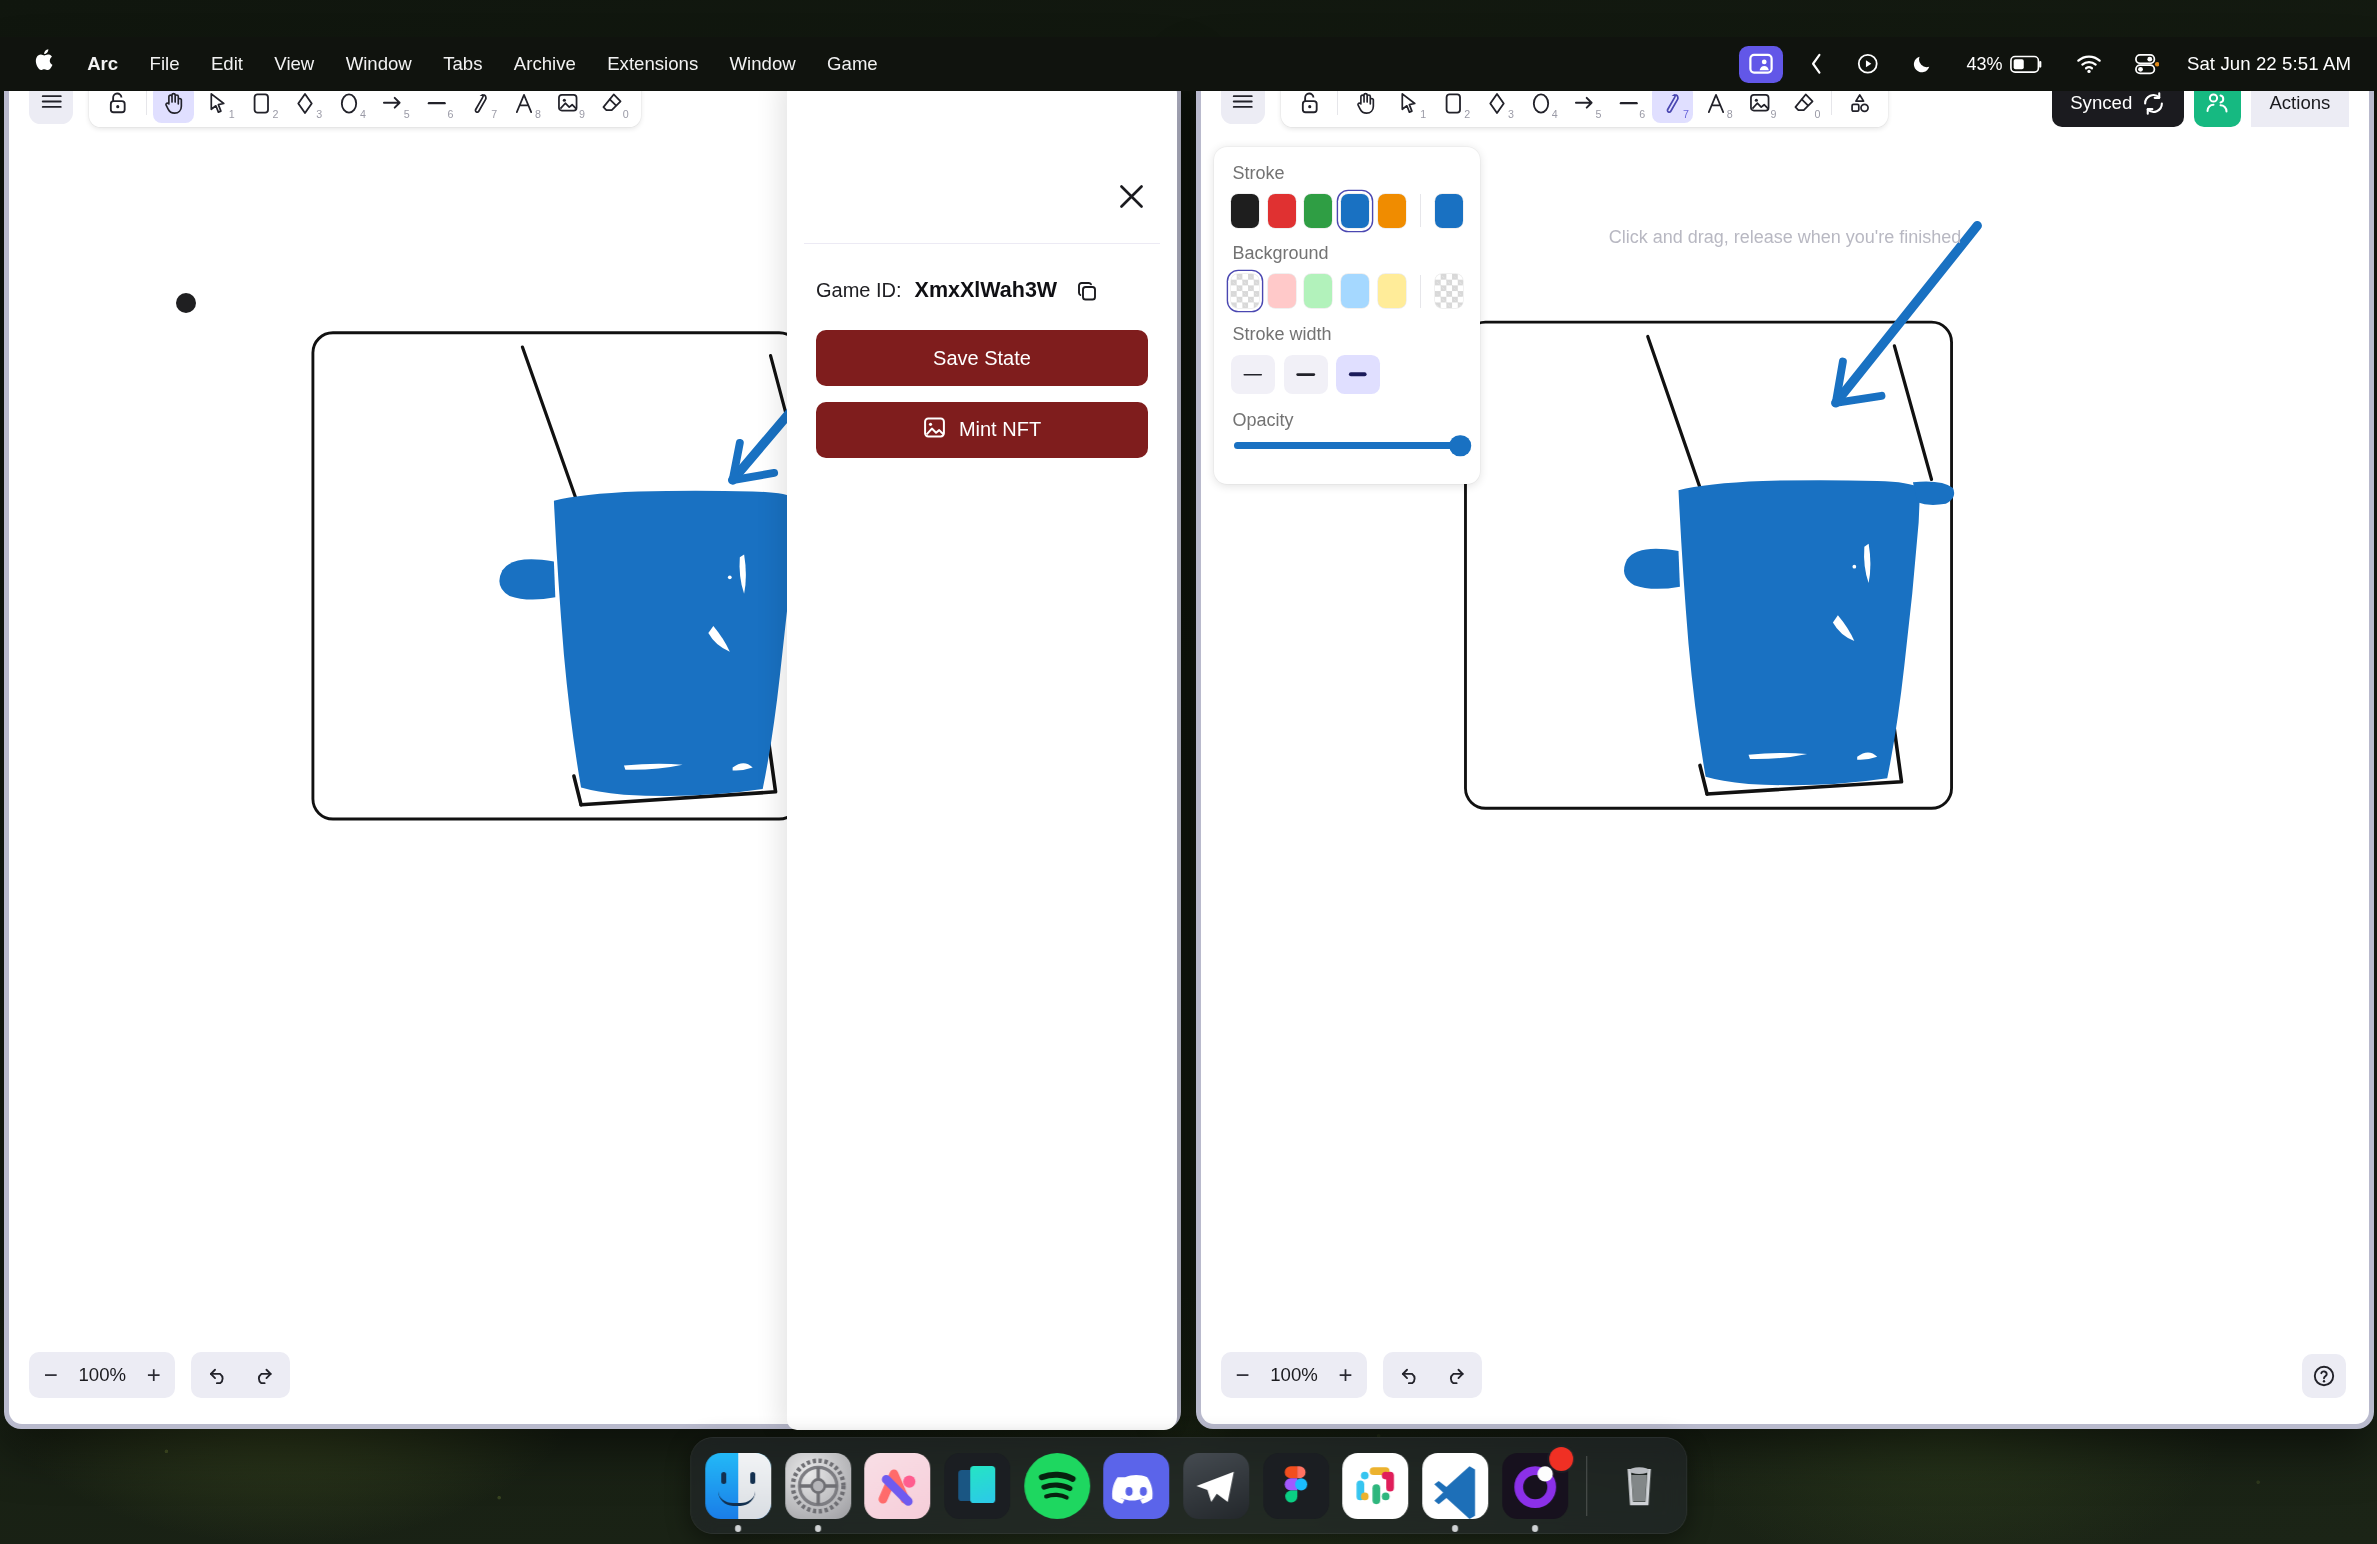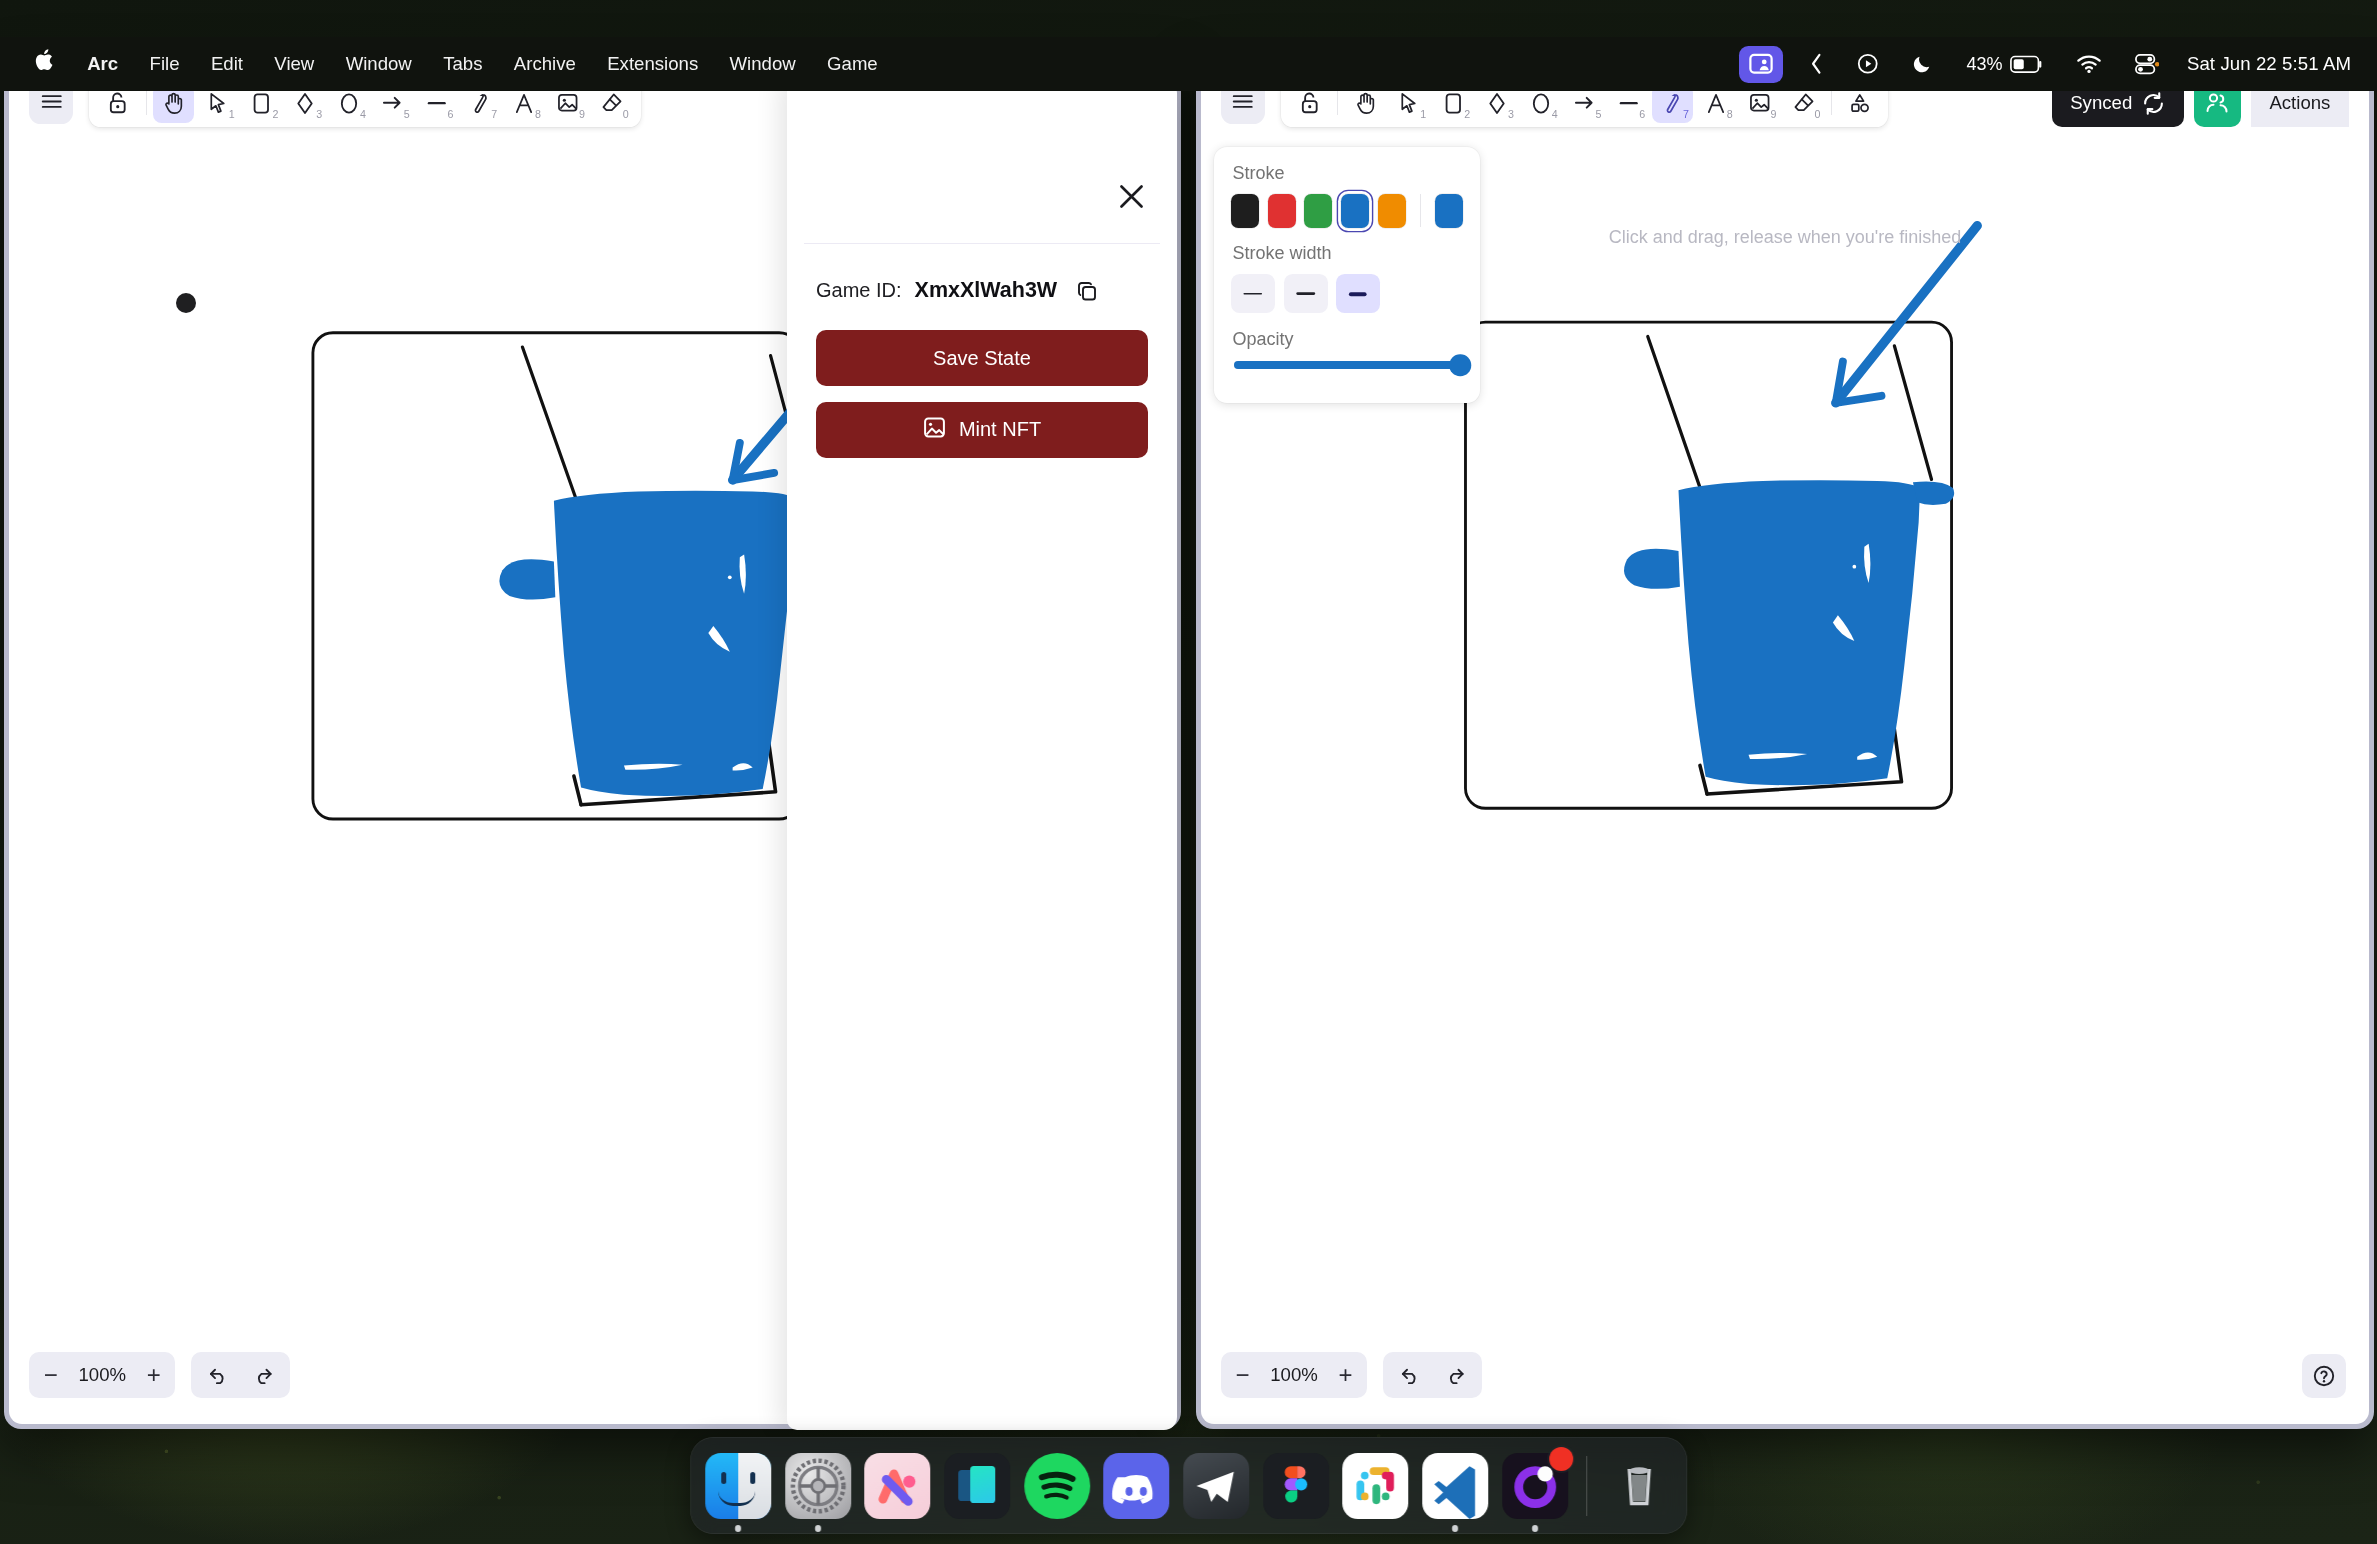--- a/index.html
+++ b/index.html
@@ -637,20 +637,32 @@
         <div class="swatch" style="background:#1e1e1e"></div>
         <div class="swatch" style="background:#e03131"></div>
         <div class="swatch" style="background:#2f9e44"></div>
         <div class="swatch sel" style="background:#1971c2"></div>
         <div class="swatch" style="background:#f08c00"></div>
         <div class="sw-sep"></div>
         <div class="swatch" style="background:#1971c2"></div>
       </div>
     </div>
 
+    <div class="props-group">
+      <div class="props-label">Background</div>
+      <div class="swatch-row">
+        <div class="swatch sel transparent-sw"></div>
+        <div class="swatch" style="background:#ffc9c9"></div>
+        <div class="swatch" style="background:#b2f2bb"></div>
+        <div class="swatch" style="background:#a5d8ff"></div>
+        <div class="swatch" style="background:#ffec99"></div>
+        <div class="sw-sep"></div>
+        <div class="swatch transparent-sw"></div>
+      </div>
+    </div>
 
     <div class="props-group">
       <div class="props-label">Stroke width</div>
       <div class="sw-btn-row">
         <div class="sw-btn">
           <svg width="21.5" height="5.7" viewBox="0 0 22 6">
                 <path d="M2 3h18" stroke="#22222a" stroke-width="1.6" stroke-linecap="round"></path>
               </svg>
         </div>
         <div class="sw-btn">

